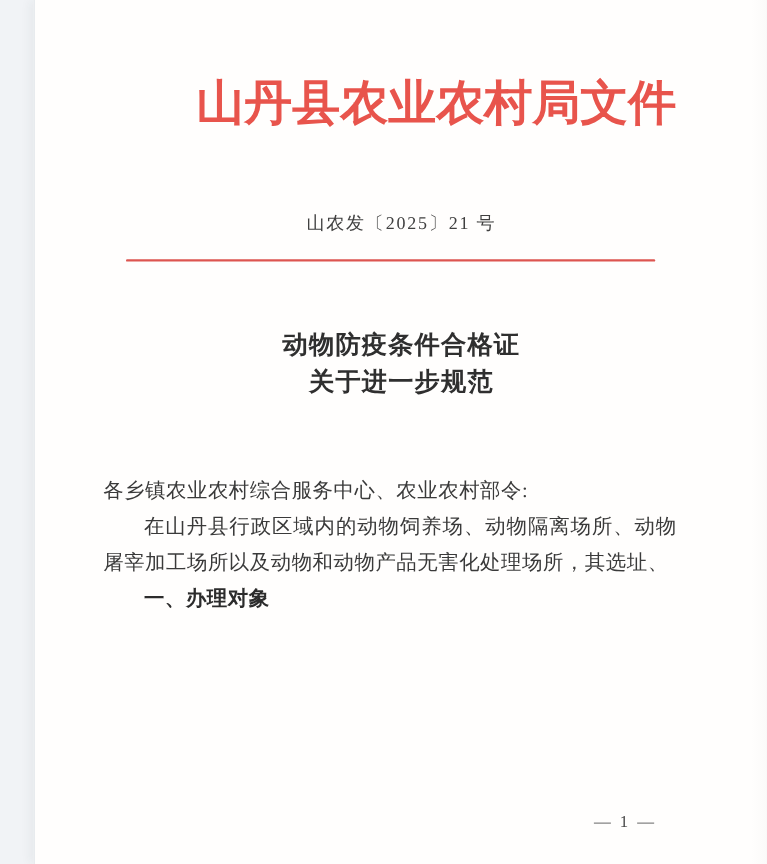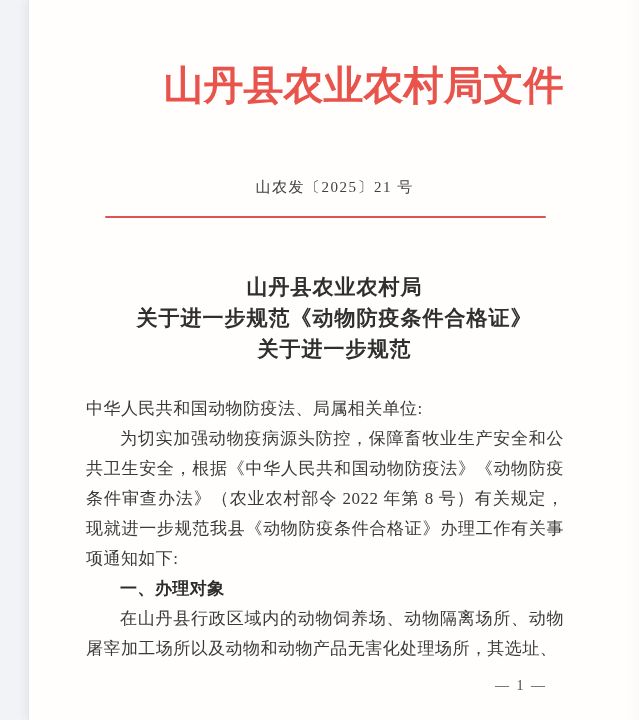--- a/index.html
+++ b/index.html
@@ -121,28 +121,26 @@
 <div class="stage">
   <div class="paper">
 
     <div class="red-header">山丹县农业农村局文件</div>
 
     <div class="doc-number">山农发〔2025〕21 号</div>
 
     <div class="red-divider"></div>
 
     <div class="title-block">
-      <div>山丹县农业农村局</div>
-      <div>关于进一步规范《动物防疫条件合格证》</div>
+      <div>动物防疫条件合格证</div>
       <div>关于进一步规范</div>
     </div>
 
     <div class="body-block">
-      <p>中华人民共和国动物防疫法、局属相关单位:</p>
-      <p class="indent">为切实加强动物疫病源头防控，保障畜牧业生产安全和公共卫生安全，根据《中华人民共和国动物防疫法》《动物防疫条件审查办法》（农业农村部令 2022 年第 8 号）有关规定，现就进一步规范我县《动物防疫条件合格证》办理工作有关事项通知如下:</p>
+      <p>各乡镇农业农村综合服务中心、农业农村部令:</p>
+      <p class="indent">在山丹县行政区域内的动物饲养场、动物隔离场所、动物屠宰加工场所以及动物和动物产品无害化处理场所，其选址、</p>
       <p class="indent section-heading">一、办理对象</p>
-      <p class="indent">在山丹县行政区域内的动物饲养场、动物隔离场所、动物屠宰加工场所以及动物和动物产品无害化处理场所，其选址、</p>
     </div>
 
     <div class="page-number">— 1 —</div>
 
   </div>
 </div>
 
 </body></html>

